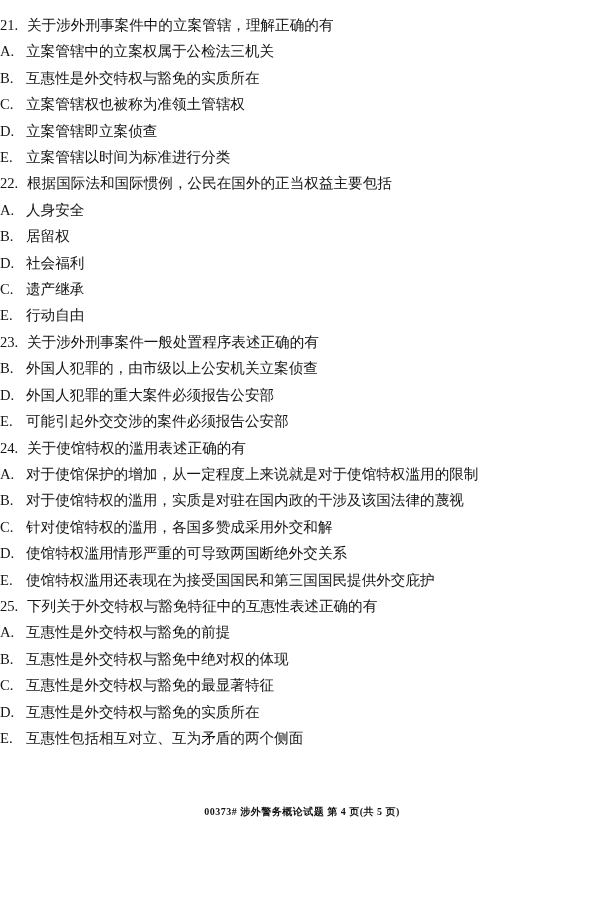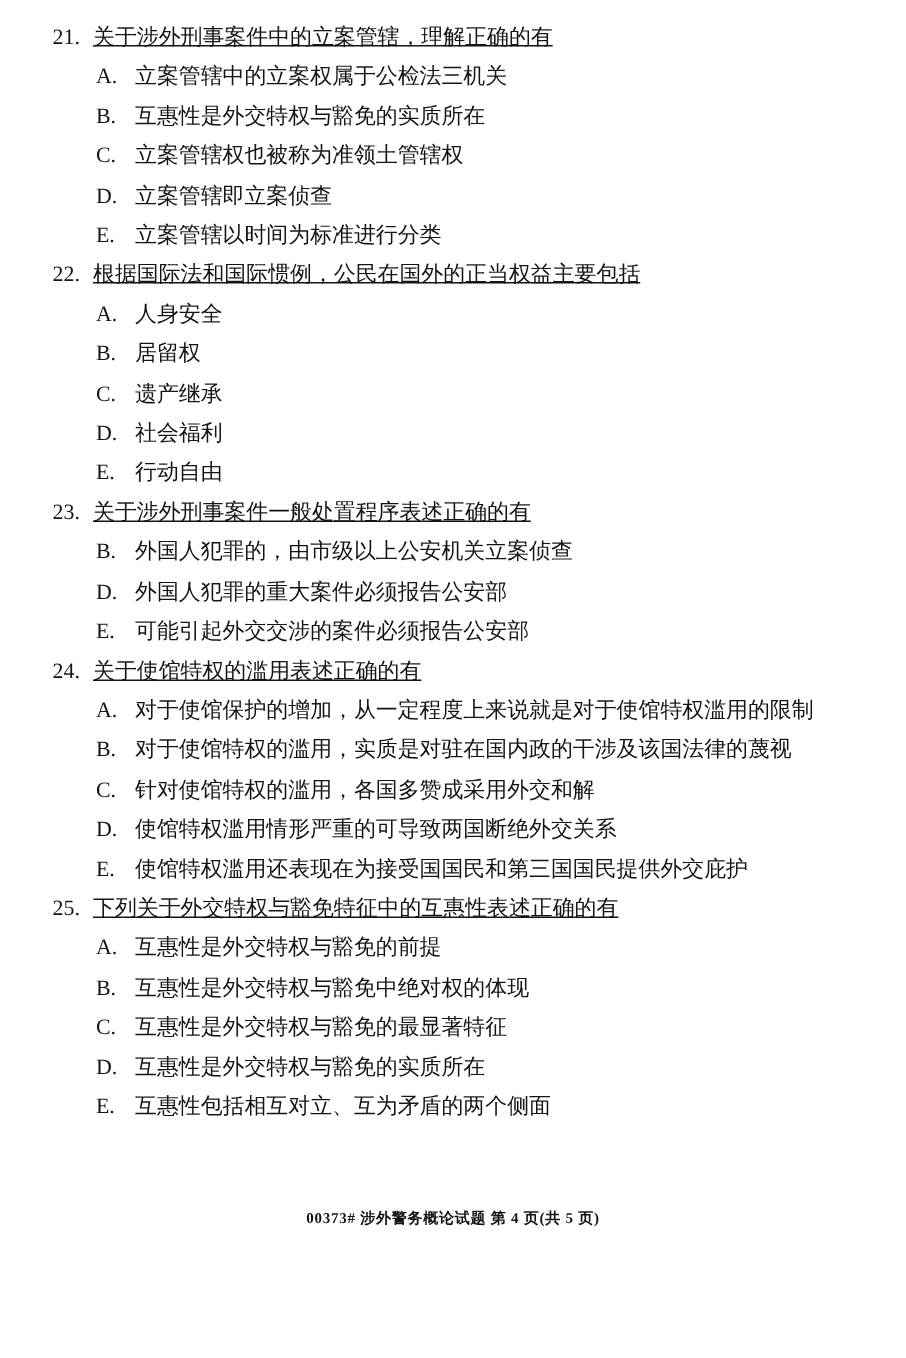--- a/index.html
+++ b/index.html
@@ -20,29 +20,26 @@
     top: 12px;
     left: 0;
     right: 0;
   }
   .line {
     line-height: 26.4px;
     font-size: 14.6px;
     white-space: nowrap;
   }
   .stem-line {
-    padding-left: 35px;
-    text-decoration: underline;
   }
   .q-num {
     display: inline-block;
     width: 27px;
   }
   .opt-line {
-    padding-left: 64px;
   }
   .opt-label {
     display: inline-block;
     width: 26px;
   }
   .footer {
     position: absolute;
     top: 805px;
     left: 0;
     width: 100%;
@@ -62,22 +59,22 @@
         <div class="line opt-line"><span class="opt-label">A.</span><span class="opt-text">立案管辖中的立案权属于公检法三机关</span></div>
         <div class="line opt-line"><span class="opt-label">B.</span><span class="opt-text">互惠性是外交特权与豁免的实质所在</span></div>
         <div class="line opt-line"><span class="opt-label">C.</span><span class="opt-text">立案管辖权也被称为准领土管辖权</span></div>
         <div class="line opt-line"><span class="opt-label">D.</span><span class="opt-text">立案管辖即立案侦查</span></div>
         <div class="line opt-line"><span class="opt-label">E.</span><span class="opt-text">立案管辖以时间为标准进行分类</span></div>
       </div>
       <div class="question">
         <div class="line stem-line"><span class="q-num">22.</span><span class="q-stem">根据国际法和国际惯例，公民在国外的正当权益主要包括</span></div>
         <div class="line opt-line"><span class="opt-label">A.</span><span class="opt-text">人身安全</span></div>
         <div class="line opt-line"><span class="opt-label">B.</span><span class="opt-text">居留权</span></div>
+        <div class="line opt-line"><span class="opt-label">D.</span><span class="opt-text">社会福利</span></div>
         <div class="line opt-line"><span class="opt-label">C.</span><span class="opt-text">遗产继承</span></div>
-        <div class="line opt-line"><span class="opt-label">D.</span><span class="opt-text">社会福利</span></div>
         <div class="line opt-line"><span class="opt-label">E.</span><span class="opt-text">行动自由</span></div>
       </div>
       <div class="question">
         <div class="line stem-line"><span class="q-num">23.</span><span class="q-stem">关于涉外刑事案件一般处置程序表述正确的有</span></div>
         <div class="line opt-line"><span class="opt-label">B.</span><span class="opt-text">外国人犯罪的，由市级以上公安机关立案侦查</span></div>
         <div class="line opt-line"><span class="opt-label">D.</span><span class="opt-text">外国人犯罪的重大案件必须报告公安部</span></div>
         <div class="line opt-line"><span class="opt-label">E.</span><span class="opt-text">可能引起外交交涉的案件必须报告公安部</span></div>
       </div>
       <div class="question">
         <div class="line stem-line"><span class="q-num">24.</span><span class="q-stem">关于使馆特权的滥用表述正确的有</span></div>

